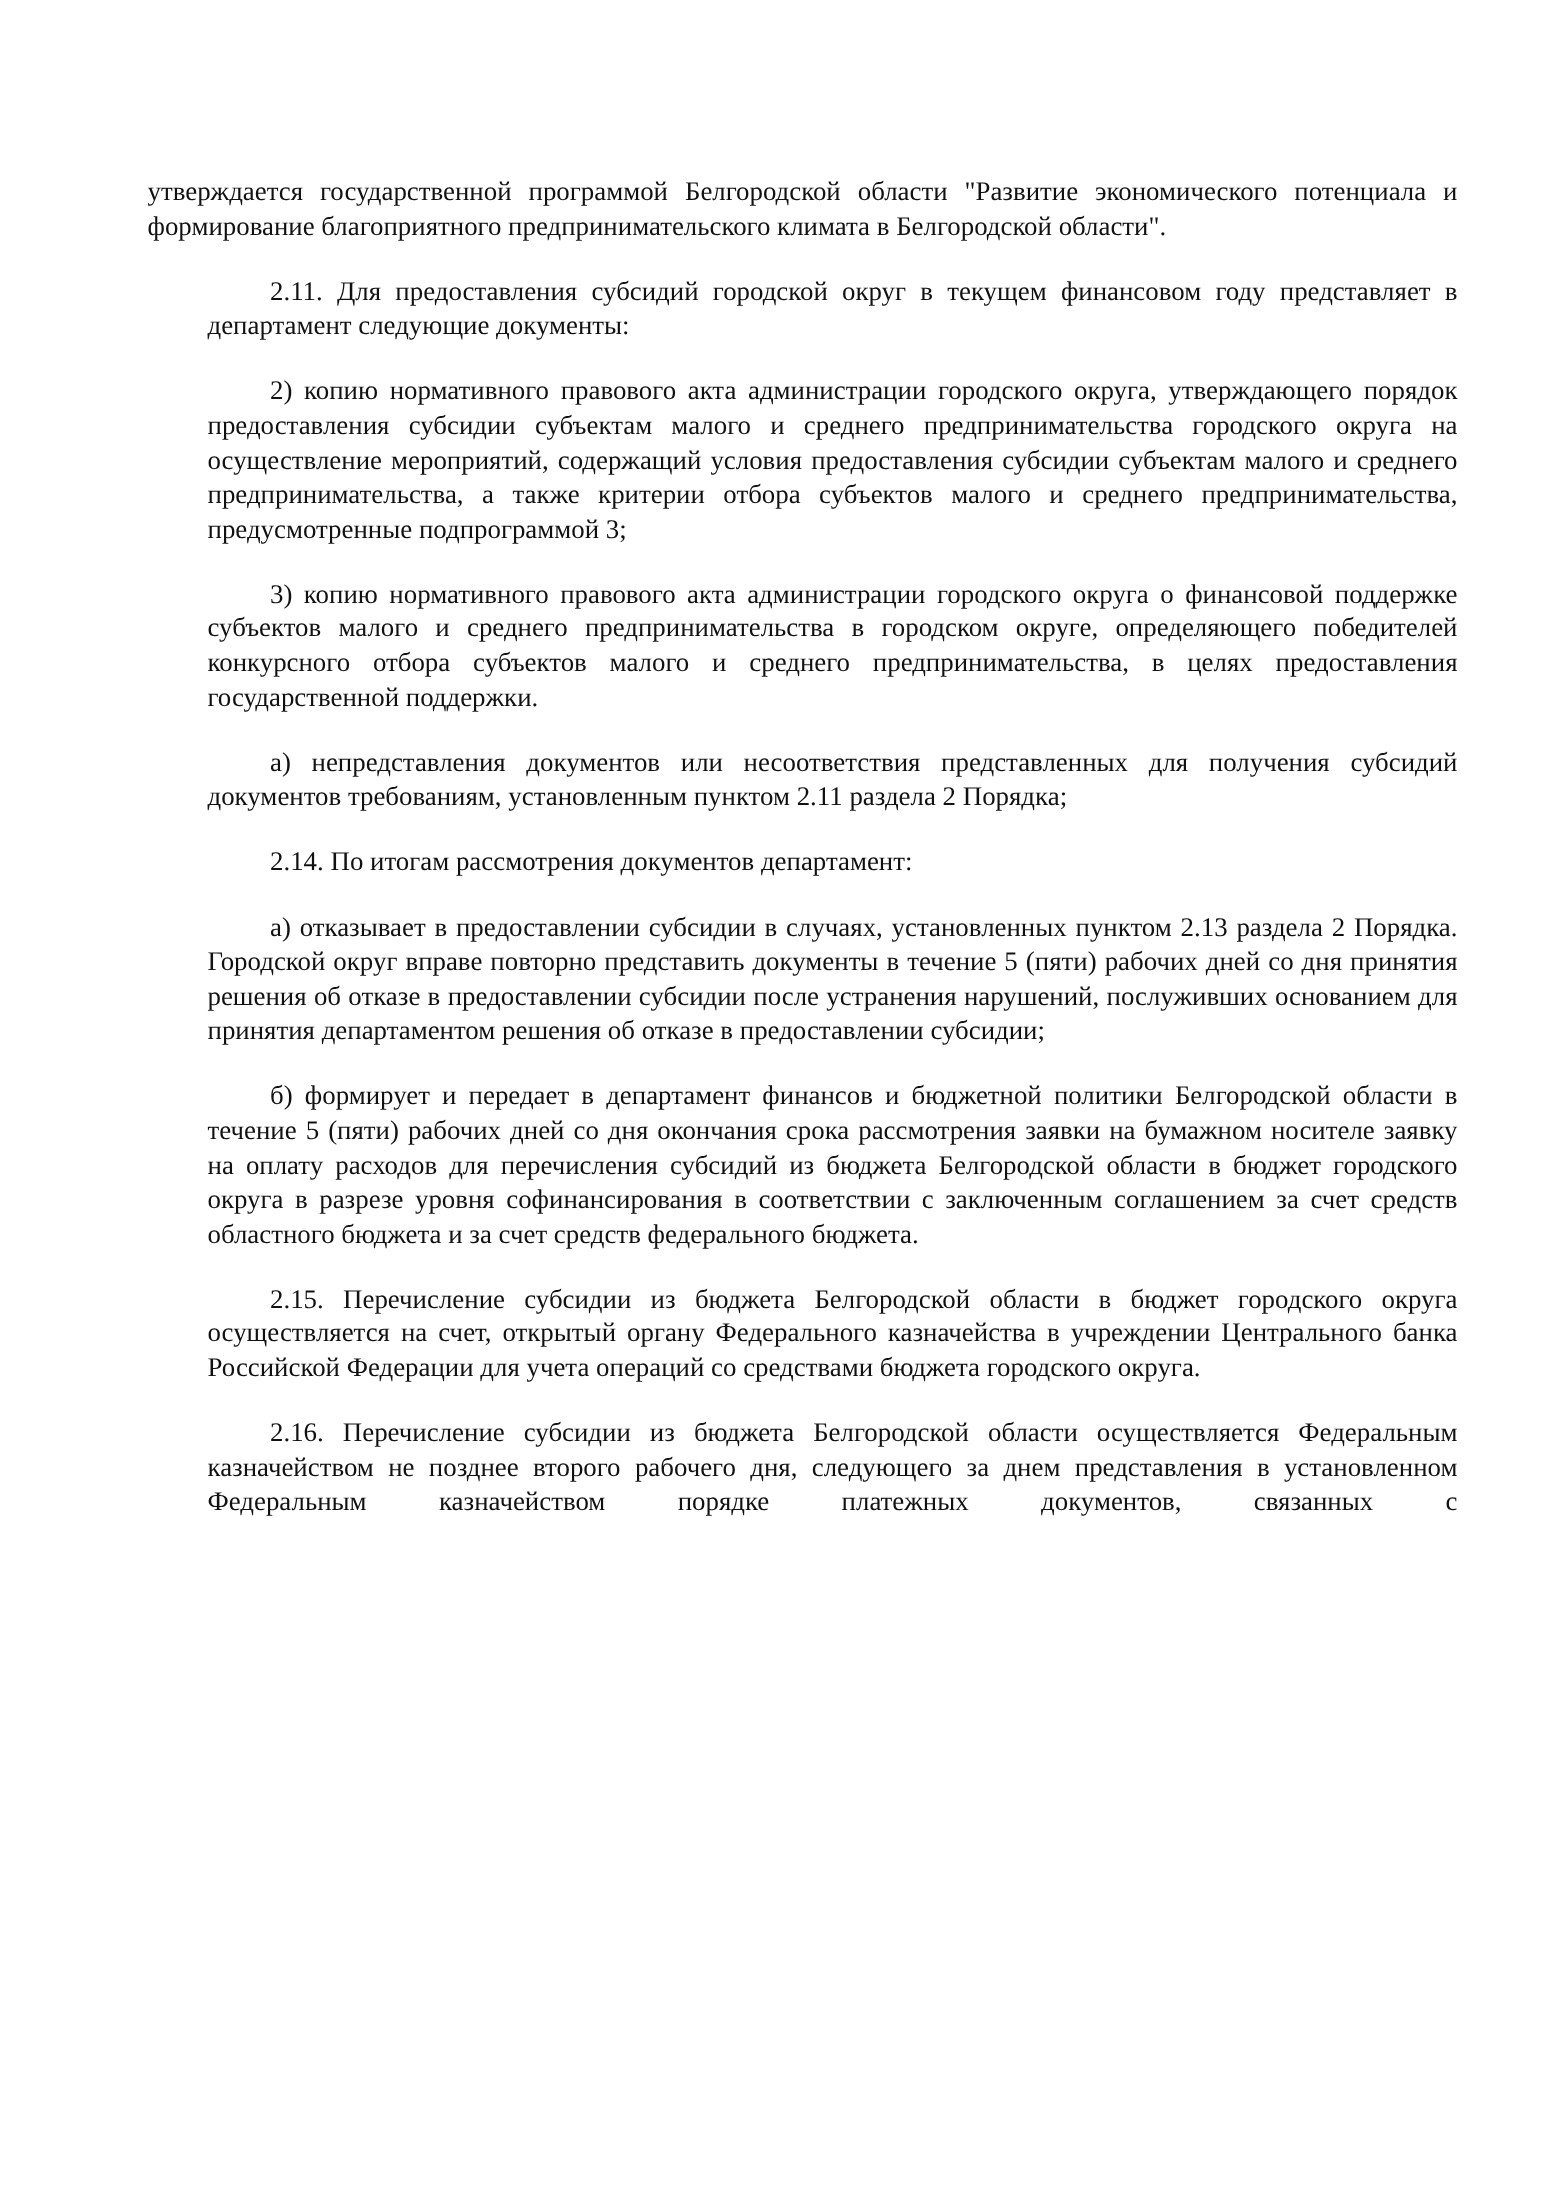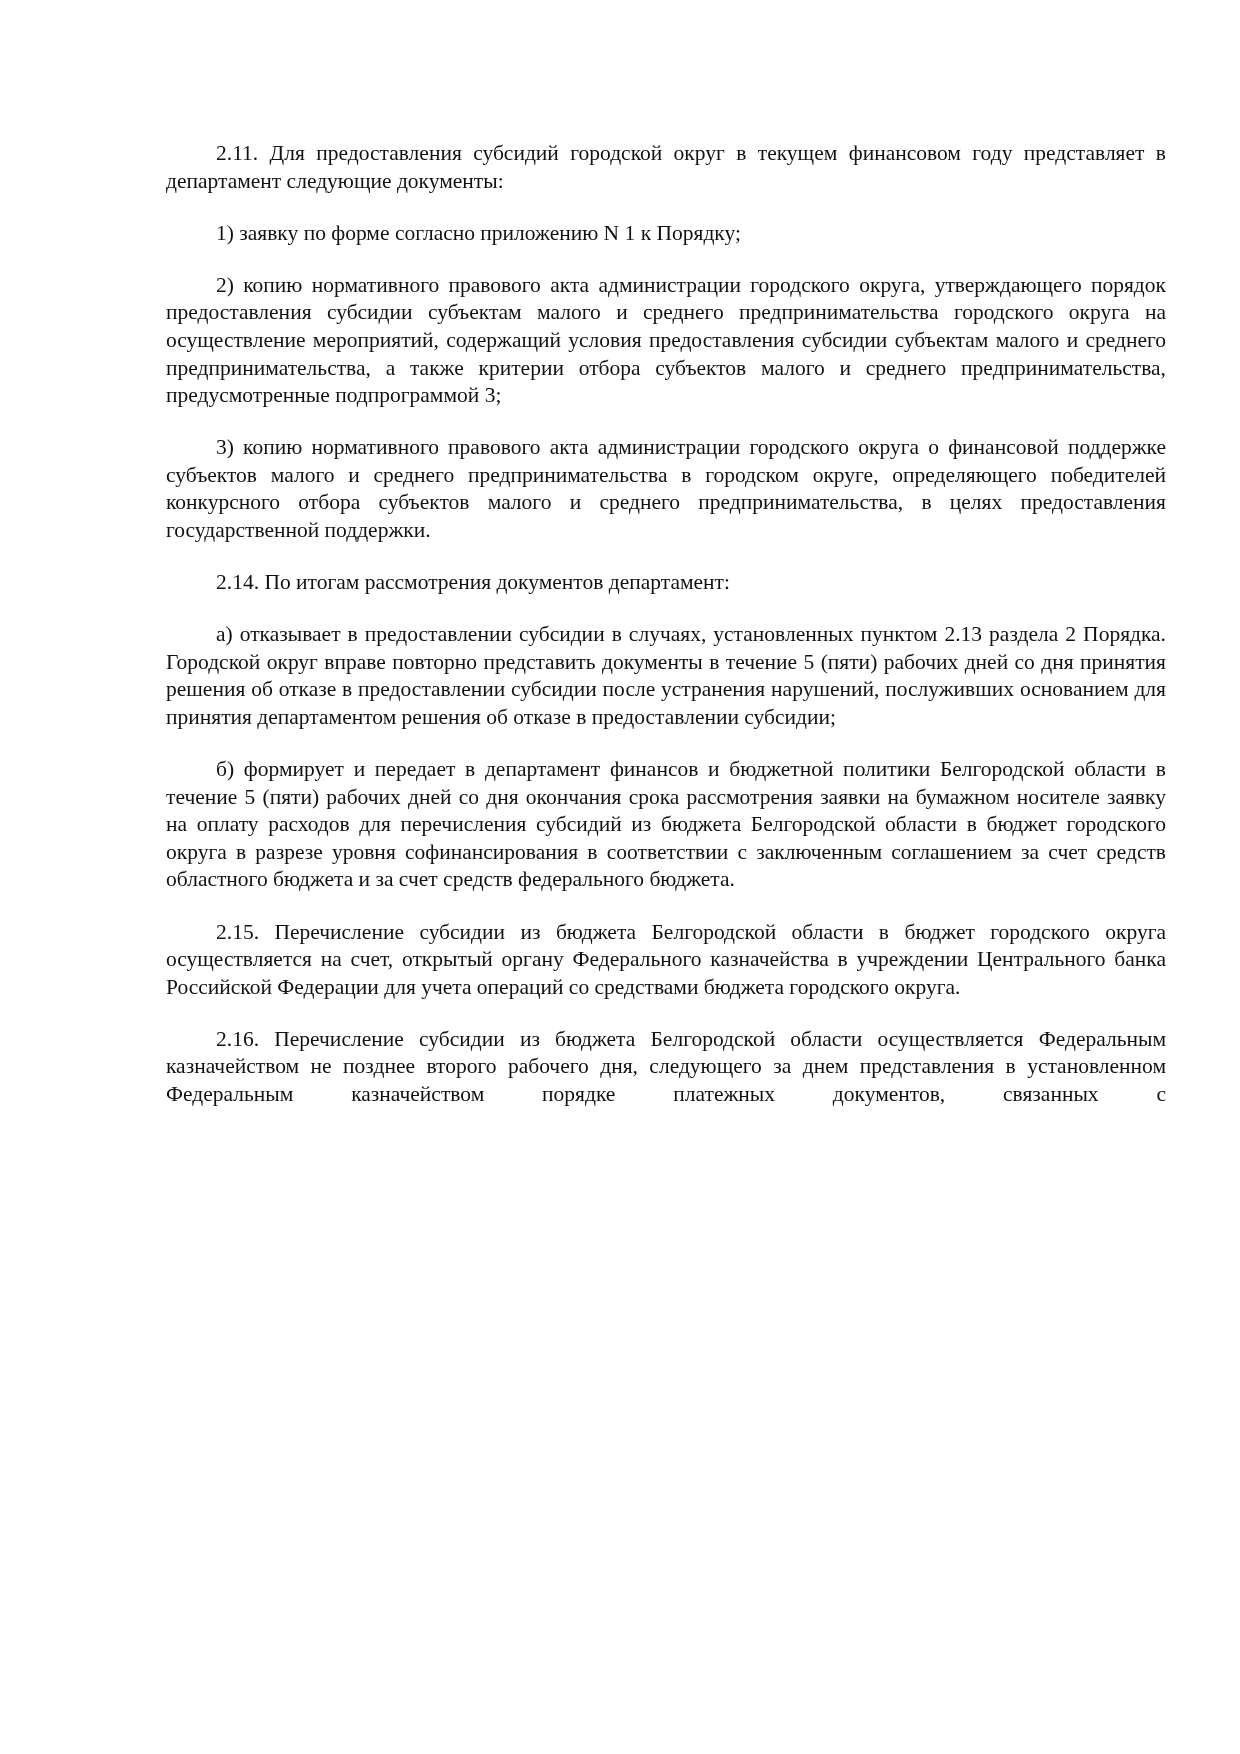--- a/index.html
+++ b/index.html
@@ -18,22 +18,23 @@
       margin: 0 0 24.5px 0;
       text-align: justify;
       text-align-last: left;
     }
     .p.indent { text-indent: 50px; margin-left: 48px; }
   </style>
 </head>
 <body>
 
 <div class="page">
+  <p class="p">утверждается государственной программой Белгородской области "Развитие экономического потенциала и формирование благоприятного предпринимательского климата в Белгородской области".</p>
   <p class="p indent">2.11. Для предоставления субсидий городской округ в текущем финансовом году представляет в департамент следующие документы:</p>
-  <p class="p indent">1) заявку по форме согласно приложению N 1 к Порядку;</p>
   <p class="p indent">2) копию нормативного правового акта администрации городского округа, утверждающего порядок предоставления субсидии субъектам малого и среднего предпринимательства городского округа на осуществление мероприятий, содержащий условия предоставления субсидии субъектам малого и среднего предпринимательства, а также критерии отбора субъектов малого и среднего предпринимательства, предусмотренные подпрограммой 3;</p>
   <p class="p indent">3) копию нормативного правового акта администрации городского округа о финансовой поддержке субъектов малого и среднего предпринимательства в городском округе, определяющего победителей конкурсного отбора субъектов малого и среднего предпринимательства, в целях предоставления государственной поддержки.</p>
+  <p class="p indent">а) непредставления документов или несоответствия представленных для получения субсидий документов требованиям, установленным пунктом 2.11 раздела 2 Порядка;</p>
   <p class="p indent">2.14. По итогам рассмотрения документов департамент:</p>
   <p class="p indent">а) отказывает в предоставлении субсидии в случаях, установленных пунктом 2.13 раздела 2 Порядка. Городской округ вправе повторно представить документы в течение 5 (пяти) рабочих дней со дня принятия решения об отказе в предоставлении субсидии после устранения нарушений, послуживших основанием для принятия департаментом решения об отказе в предоставлении субсидии;</p>
   <p class="p indent">б) формирует и передает в департамент финансов и бюджетной политики Белгородской области в течение 5 (пяти) рабочих дней со дня окончания срока рассмотрения заявки на бумажном носителе заявку на оплату расходов для перечисления субсидий из бюджета Белгородской области в бюджет городского округа в разрезе уровня софинансирования в соответствии с заключенным соглашением за счет средств областного бюджета и за счет средств федерального бюджета.</p>
   <p class="p indent">2.15. Перечисление субсидии из бюджета Белгородской области в бюджет городского округа осуществляется на счет, открытый органу Федерального казначейства в учреждении Центрального банка Российской Федерации для учета операций со средствами бюджета городского округа.</p>
   <p class="p indent" style="text-align-last: justify;">2.16. Перечисление субсидии из бюджета Белгородской области осуществляется Федеральным казначейством не позднее второго рабочего дня, следующего за днем представления в установленном Федеральным казначейством порядке платежных документов, связанных с</p>
 </div>
 
 </body></html>

